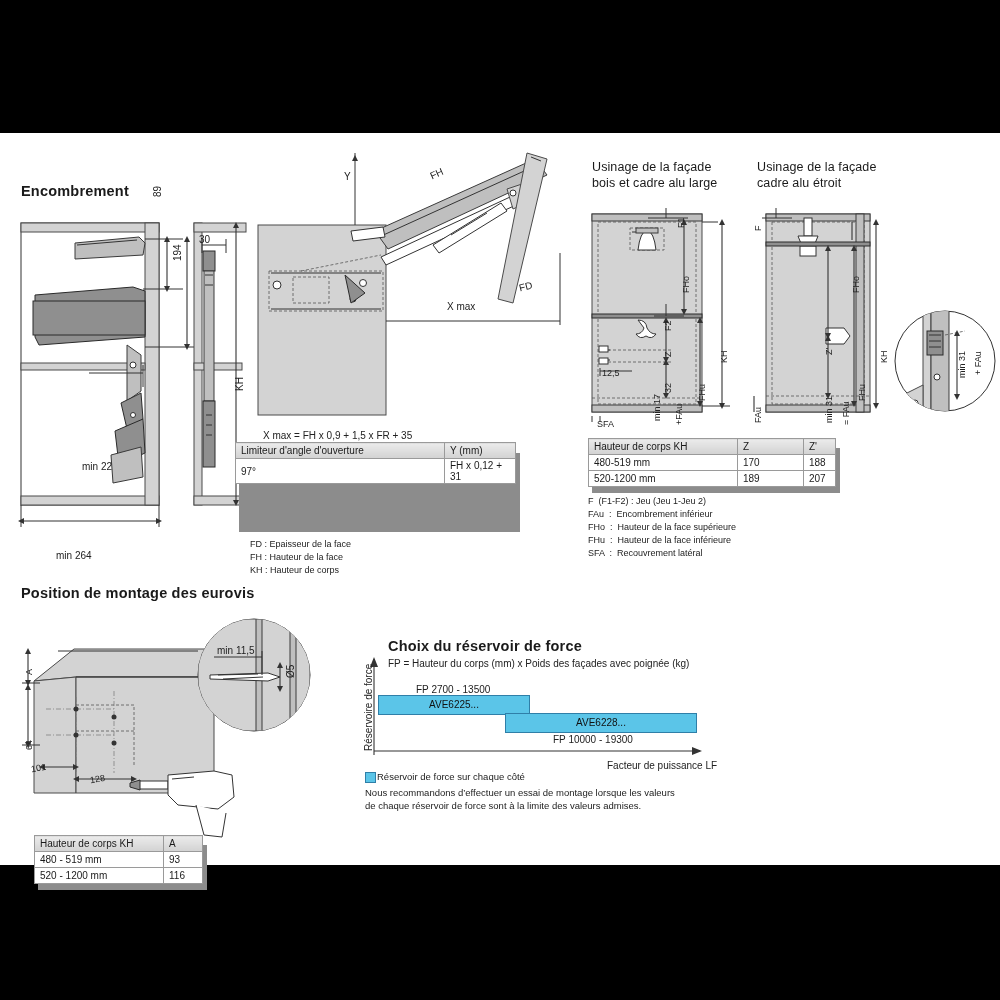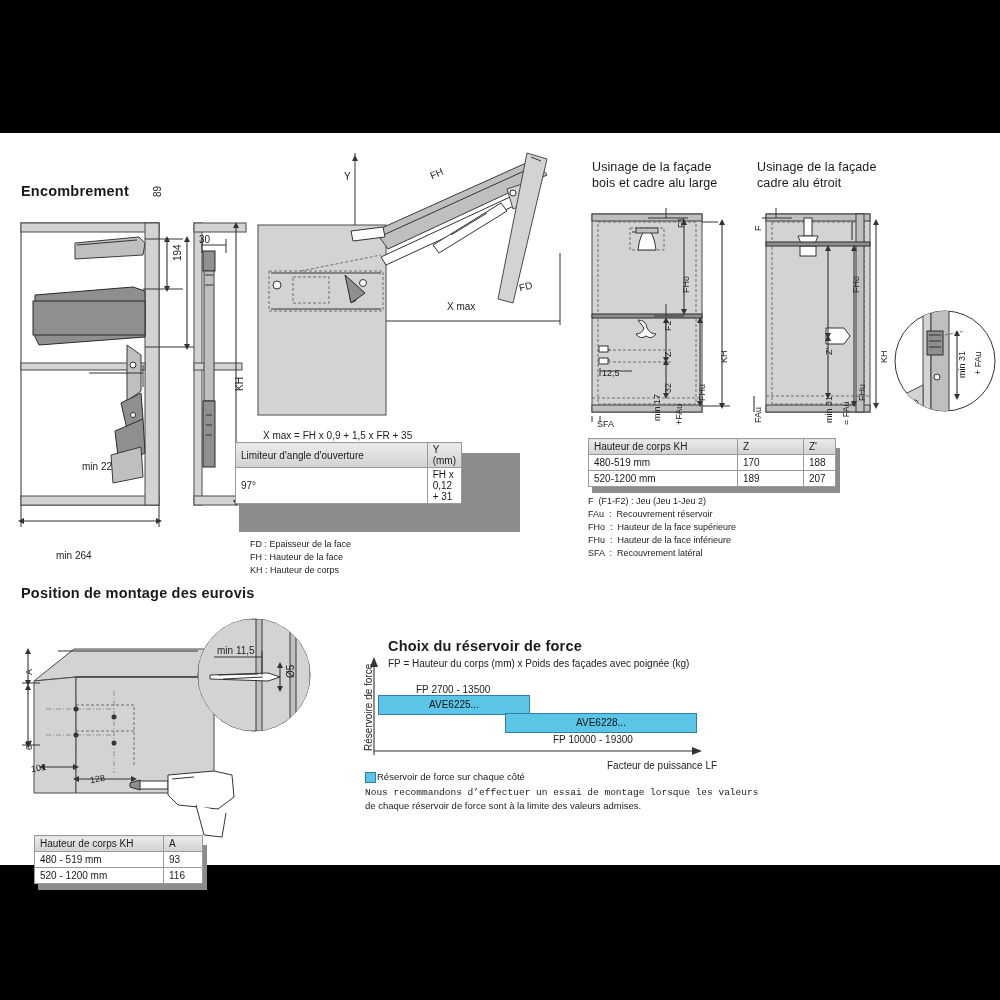--- a/index.html
+++ b/index.html
@@ -148,21 +148,21 @@
     <path d="M96 78 L128 74 L130 84 L98 88 Z" class="st3"></path>
   </svg>
   <div class="txt dim" style="left:344px;top:38px;">Y</div>
   <div class="txt dim" style="left:430px;top:35px;transform:rotate(-24deg);">FH</div>
   <div class="txt dim" style="left:519px;top:148px;transform:rotate(-14deg);">FD</div>
   <div class="txt dim" style="left:447px;top:168px;">X max</div>
 
   <div class="txt dim" style="left:263px;top:297px;">X max = FH x 0,9 + 1,5 x FR + 35</div>
 
   <div class="tshadow" style="left:239px;top:320px;width:281px;height:79px;"></div>
-  <table class="t" style="left:235px;top:309px;width:227px;">
+  <table class="t" style="left:235px;top:309px;width:281px;">
     <thead>
           <tr>
       <th style="width:198px">Limiteur d'angle d'ouverture</th>
       <th>Y (mm)</th>
     </tr>
         </thead>
     <tbody>
       <tr>
         <td>97°</td>
         <td>FH x 0,12 + 31</td>
@@ -337,21 +337,21 @@
           </tr>
       <tr>
         <td>520-1200 mm</td>
         <td>189</td>
         <td>207</td>
           </tr>
     </tbody>
   </table>
 
   <div class="txt leg" style="left:588px;top:363px;">F  (F1-F2) : Jeu (Jeu 1-Jeu 2)</div>
-  <div class="txt leg" style="left:588px;top:376px;">FAu  :  Recouvrement réservoir</div>
+  <div class="txt leg" style="left:588px;top:376px;">FAu  :  Encombrement inférieur</div>
   <div class="txt leg" style="left:588px;top:389px;">FHo  :  Hauteur de la face supérieure</div>
   <div class="txt leg" style="left:588px;top:402px;">FHu  :  Hauteur de la face inférieure</div>
   <div class="txt leg" style="left:588px;top:415px;">SFA  :  Recouvrement latéral</div>
 
   <div class="txt h1" style="left:21px;top:452px;">Position de montage des eurovis</div>
 
   <svg class="abs" style="left:18px;top:480px;" width="330" height="200">
 
     <path d="M16 68 L56 36 L196 36 L196 64 L58 64 Z" class="st1"></path>
     <path d="M16 68 L16 180 L58 180 L58 64 Z" class="st1"></path>
@@ -462,17 +462,17 @@
     <span class="barlabel">AVE6228...</span>
   </div>
 
   <div class="txt dim" style="left:553px;top:601px;">FP 10000 - 19300</div>
 
   <div class="txt dim" style="left:583px;top:627px;padding-left:24px;">Facteur de puissance LF</div>
 
   <div class="abs" style="left:365px;top:639px;width:9px;height:9px;
        background:#5bc5e8;border:1px solid #2f7fa8;"></div>
   <div class="txt leg" style="left:377px;top:639px;font-size:9.5px;">Réservoir de force sur chaque côté</div>
-  <div class="txt leg" style="left:365px;top:655px;font-size:9.5px;font-family:Liberation Mono, monospace;">Nous recommandons d’effectuer un essai de montage lorsque les valeurs</div>
+  <div class="txt leg" style="left:365px;top:655px;font-size:9.5px;">Nous recommandons d’effectuer un essai de montage lorsque les valeurs</div>
   <div class="txt leg" style="left:365px;top:668px;font-size:9.5px;">de chaque réservoir de force sont à la limite des valeurs admises.</div>
 
  </div>
 </div>
 
 </body></html>

